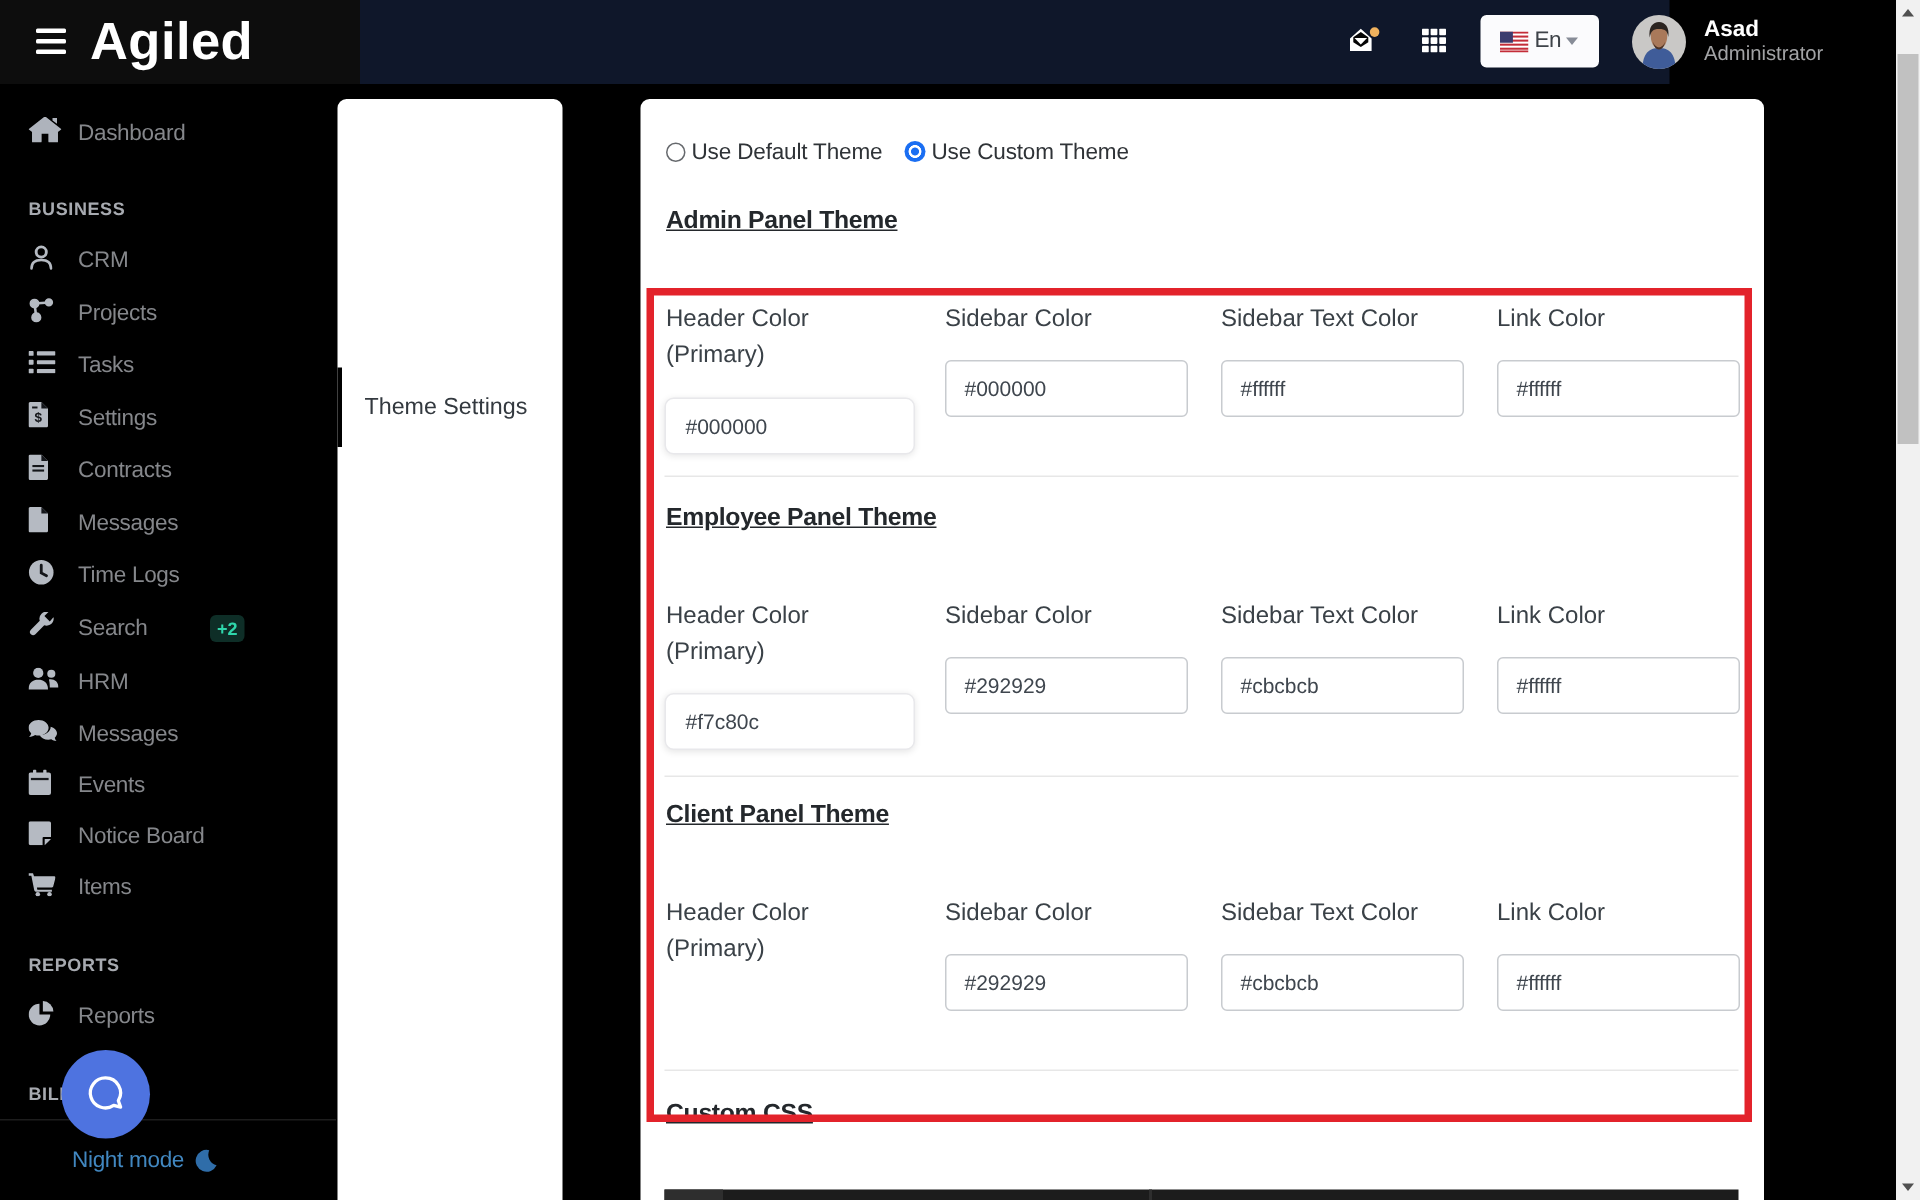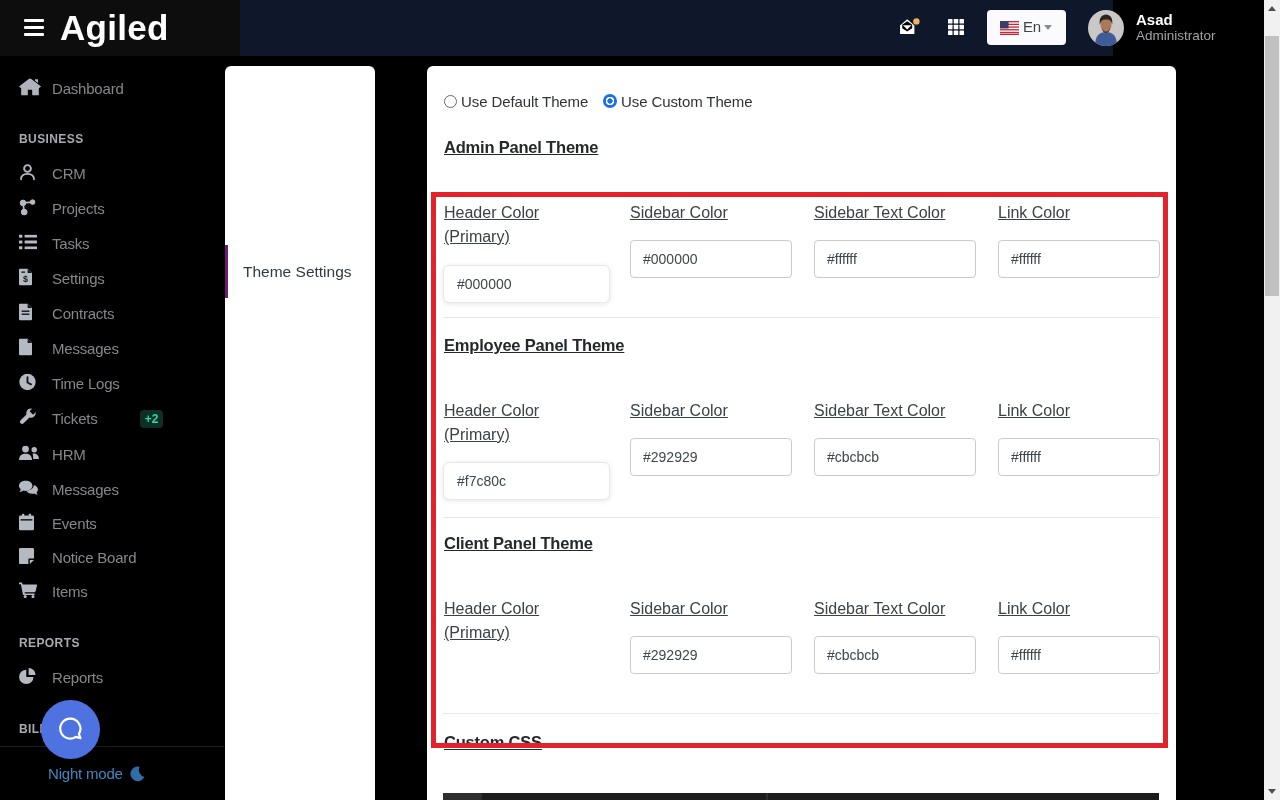--- a/index.html
+++ b/index.html
@@ -30,30 +30,30 @@
   .srow .ic { position:absolute; left:19px; top:50%; transform:translateY(-50%); }
   .srow .tx { position:absolute; left:52px; top:0; line-height:34px; font-size:15px; letter-spacing:-0.2px; color:#85878b; }
   .shead { position:absolute; left:19px; font-size:12px; font-weight:bold; color:#a7aab0; letter-spacing:0.4px; }
   .badge { position:absolute; left:140px; top:8px; width:23px; height:18px; background:#0e2e27; border-radius:4px; text-align:center; line-height:18px; font-size:12px; font-weight:bold; color:#2fd6ab; }
   .nsep { position:absolute; left:0px; top:746px; width:224px; height:1px; background:#1d1d1d; }
   .night { position:absolute; left:48px; top:765px; font-size:15px; letter-spacing:-0.2px; color:#4187c0; }
   .chatw { position:absolute; left:41px; top:700px; width:59px; height:59px; border-radius:50%; background:#4e73e0; }
 
   
   .panel2 { position:absolute; left:225px; top:66px; width:150px; height:740px; background:#fff; border-radius:6px 6px 0 0; }
-  .p2item { position:absolute; left:0; top:179px; width:150px; height:53px; border-left:3px solid #701a75; }
+  .p2item { position:absolute; left:0; top:179px; width:150px; height:53px; border-left:3px solid #000000; }
   .p2item span { position:absolute; left:15px; top:0; line-height:53px; font-size:15.5px; color:#33393f; }
 
   
   .card { position:absolute; left:427px; top:66px; width:749px; height:740px; background:#fff; border-radius:6px; }
   .radio-o { position:absolute; width:13px; height:13px; border:1.5px solid #66696d; border-radius:50%; background:#fff; }
   .radio-c { position:absolute; width:14px; height:14px; border-radius:50%; background:radial-gradient(circle, #1a6ef2 0 2.4px, #fff 2.9px 4.1px, #1a6ef2 4.5px 100%); }
   .rlabel { position:absolute; font-size:15px; letter-spacing:-0.1px; color:#2f3337; }
   .h2 { position:absolute; font-size:16.5px; font-weight:bold; letter-spacing:-0.2px; color:#24282c;text-decoration:underline; }
-  .flabel { position:absolute; width:175px; line-height:24px; font-size:16px; color:#3a4147;text-decoration:underline; }
+  .flabel { position:absolute; width:175px; line-height:24px; font-size:16px; color:#3a4147; }
   .inp { position:absolute; width:162px; height:38px; border:1px solid #c8cbcf; border-radius:4px; background:#fff; line-height:36px; padding-left:12px; font-size:14px; color:#3f464e; }
   .inp1 { position:absolute; width:167px; height:38px; border:1px solid #e8e8eb; border-radius:6px; background:#fff; box-shadow:0 1px 5px rgba(0,0,0,0.1); line-height:36px; padding-left:13px; font-size:14px; color:#3f464e; }
   .hr { position:absolute; left:16px; width:716px; height:1px; background:#e7e7e7; }
   .redframe { position:absolute; left:4px; top:126px; width:737px; height:556px; border:5px solid #e3232b; z-index:5; pointer-events:none; }
   .editor { position:absolute; left:16px; top:727px; width:716px; height:40px; background:#1c1c1c; }
   .editor .gut { position:absolute; left:0; top:0; width:39px; height:40px; background:#2e2e2e; }
   .editor .vl { position:absolute; left:323px; top:0; width:2px; height:40px; background:#2e2e2e; }
 </style>
 </head>
 <body>
@@ -198,21 +198,21 @@
       <span class="ic"><svg width="17" height="17" viewBox="0 0 17 17">
           <circle cx="8.5" cy="8.5" r="8.2" fill="#b5bac2"></circle>
           <path d="M8.5 3.8 L8.5 9 L12 10.8" stroke="#14161a" stroke-width="1.9" fill="none" stroke-linecap="round"></path>
         </svg></span>
       <span class="tx">Time Logs</span>
     </div>
     <div class="srow" style="top:402px">
       <span class="ic"><svg width="17" height="17" viewBox="0 0 17 17">
           <path fill="#b5bac2" d="M16.8 4.3 a4.8 4.8 0 0 1-6.3 4.6 L4.6 14.8 a2.1 2.1 0 0 1-3-3 L7.5 5.9 a4.8 4.8 0 0 1 5.9-6 L10.6 2.7 L14.2 6.3 L16.6 3.5 c.1.3.2.5.2.8 z"></path>
         </svg></span>
-      <span class="tx">Tickets</span>
+      <span class="tx">Search</span>
       <span class="badge">+2</span>
     </div>
     <div class="srow" style="top:438px">
       <span class="ic"><svg width="20" height="15" viewBox="0 0 20 15">
           <g fill="#b5bac2">
             <circle cx="6.5" cy="3.6" r="3.4"></circle>
             <path d="M0 14.6 C0 9.9 3 8.2 6.5 8.2 C10 8.2 13 9.9 13 14.6 Z"></path>
             <circle cx="15.2" cy="4.2" r="2.7"></circle>
             <path d="M13.6 8 C16.8 7.4 20 9.3 20 13.4 L14.2 13.4 C14.2 11.2 14 9.4 13.6 8 Z"></path>
           </g>

